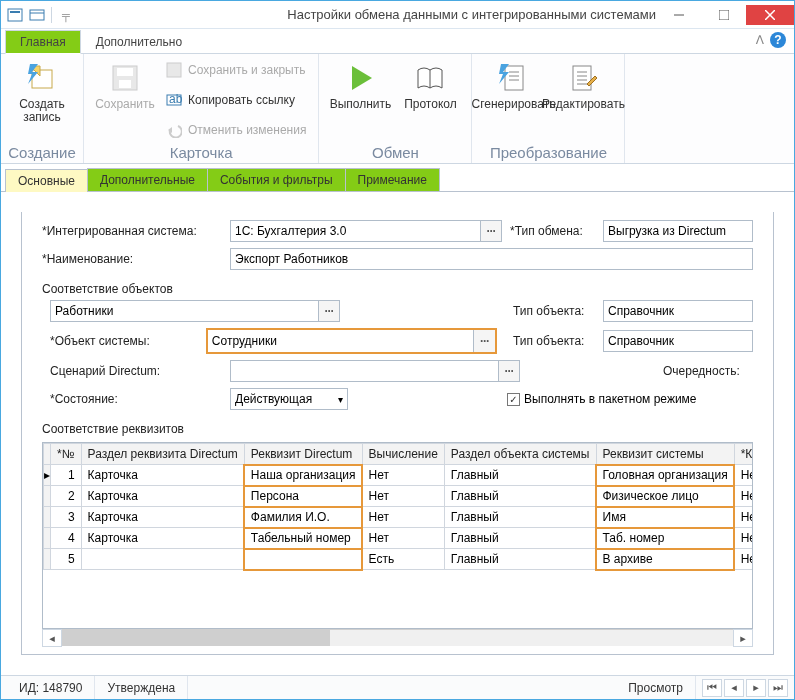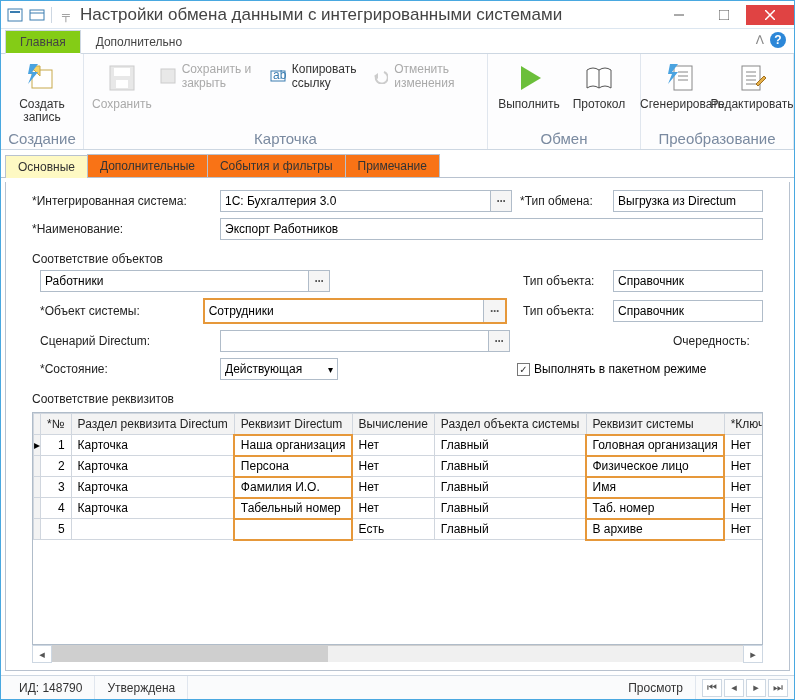--- a/index.html
+++ b/index.html
@@ -2,47 +2,47 @@
 <html><head>
 <meta charset="utf-8">
 <style>
   * { box-sizing: border-box; font-family: Tahoma, Arial, sans-serif; font-size: 12px; }
   body { margin: 0; background: #fff; }
   .window { width: 795px; height: 700px; border: 1px solid #49a8e0; display: flex; flex-direction: column; background: #fff; }
   .titlebar { height: 28px; background: #fff; display: flex; align-items: center; border-bottom: 1px solid #dce6f0; }
   .qat { display: flex; align-items: center; padding: 0 6px; gap: 6px; }
   .qat-icon { width: 16px; height: 16px; display: flex; align-items: center; justify-content: center; color: #3a7db0; }
   .qat-sep { width: 1px; height: 16px; background: #cdd7e2; }
-  .title-text { flex: 1; text-align: left; color: #444; font-size: 17px; }
+  .title-text { flex: 1; text-align: right; color: #444; font-size: 13px; }
   .win-btns { display: flex; }
   .win-btn { width: 45px; height: 20px; display: flex; align-items: center; justify-content: center; background: #fff; }
   .win-btn.close { background: #e04343; color: #fff; width: 48px; }
   .win-btn svg { display: block; }
   .ribbon-tabs { display: flex; align-items: flex-end; height: 24px; padding-left: 4px; position: relative; }
   .ribbon-tab { padding: 4px 14px; color: #444; border: 1px solid transparent; border-bottom: none; }
   .ribbon-tab.active { background: #84cc16; border-color: #cdd7e2; border-bottom: 1px solid #fff; position: relative; top: 1px; }
   .ribbon-help { position: absolute; right: 8px; top: 3px; display: flex; gap: 6px; align-items: center; }
   .ribbon-help .collapse { color: #888; }
   .ribbon-help .help { width: 16px; height: 16px; border-radius: 50%; background: #2c87d8; color: #fff; display: flex; align-items: center; justify-content: center; font-weight: bold; }
   .ribbon-body { border-bottom: 1px solid #cdd7e2; border-top: 1px solid #cdd7e2; display: flex; background: #fdfdfe; }
   .ribbon-group { border-right: 1px solid #e0e6ee; padding: 4px 6px 2px; display: flex; flex-direction: column; }
   .ribbon-group-content { flex: 1; display: flex; align-items: flex-start; }
   .ribbon-group-label { text-align: center; color: #7a8aa0; font-size: 15px; padding-top: 2px; }
   .big-btn { width: 70px; display: flex; flex-direction: column; align-items: center; gap: 4px; padding: 4px 2px; }
   .big-btn .icon { width: 32px; height: 32px; display: flex; align-items: center; justify-content: center; }
   .big-btn .lbl { text-align: center; color: #333; line-height: 1.1; }
   .big-btn.disabled .lbl { color: #aaa; }
-  .small-btns { display: flex; flex-direction: row; gap: 4px; padding: 2px 4px; }
+  .small-btns { display: flex; flex-direction: column; gap: 10px; padding: 2px 4px; }
   .small-btn { display: flex; align-items: center; gap: 6px; color: #aaa; padding: 2px 2px; }
   .small-btn .si { width: 16px; height: 16px; display: flex; align-items: center; justify-content: center; }
   .content { flex: 1; display: flex; flex-direction: column; overflow: hidden; }
   .page-tabs { display: flex; padding: 4px 4px 0; border-bottom: 1px solid #b8c2cf; }
-  .page-tab { padding: 4px 12px; border: 1px solid #b8c2cf; border-bottom: none; margin-right: -1px; background: #f97316; color: #333; }
+  .page-tab { padding: 4px 12px; border: 1px solid #b8c2cf; border-bottom: none; margin-right: -1px; background: #84cc16; color: #333; }
   .page-tab.active { background: #fef9c3; position: relative; top: 1px; }
-  .form-area { padding: 8px 26px; flex: 1; display: flex; flex-direction: column; overflow: hidden; border: 1px solid #b8c2cf; margin: 4px; border-top: none; }
+  .form-area { padding: 8px 20px; flex: 1; display: flex; flex-direction: column; overflow: hidden; border: 1px solid #b8c2cf; margin: 20px; border-top: none; }
   .row { display: flex; align-items: center; margin-bottom: 6px; gap: 8px; }
   .lbl-col { width: 180px; color: #222; }
   .lbl-col2 { width: 85px; color: #222; }
   .lbl-col3 { width: 90px; color: #222; }
   .input { height: 22px; border: 1px solid #b0bcc9; background: #fff; padding: 0 4px; display: flex; align-items: center; }
   .input-wide { flex: 1; }
   .input-with-btn { display: flex; }
   .input-with-btn .input { border-right: none; }
   .input-btn { width: 22px; height: 22px; border: 1px solid #b0bcc9; background: #f5f5f5; display: flex; align-items: center; justify-content: center; color: #555; font-weight: bold; letter-spacing: -1px; }
   .select { height: 22px; border: 1px solid #b0bcc9; background: #fff; padding: 0 4px; display: flex; align-items: center; justify-content: space-between; width: 118px; }

